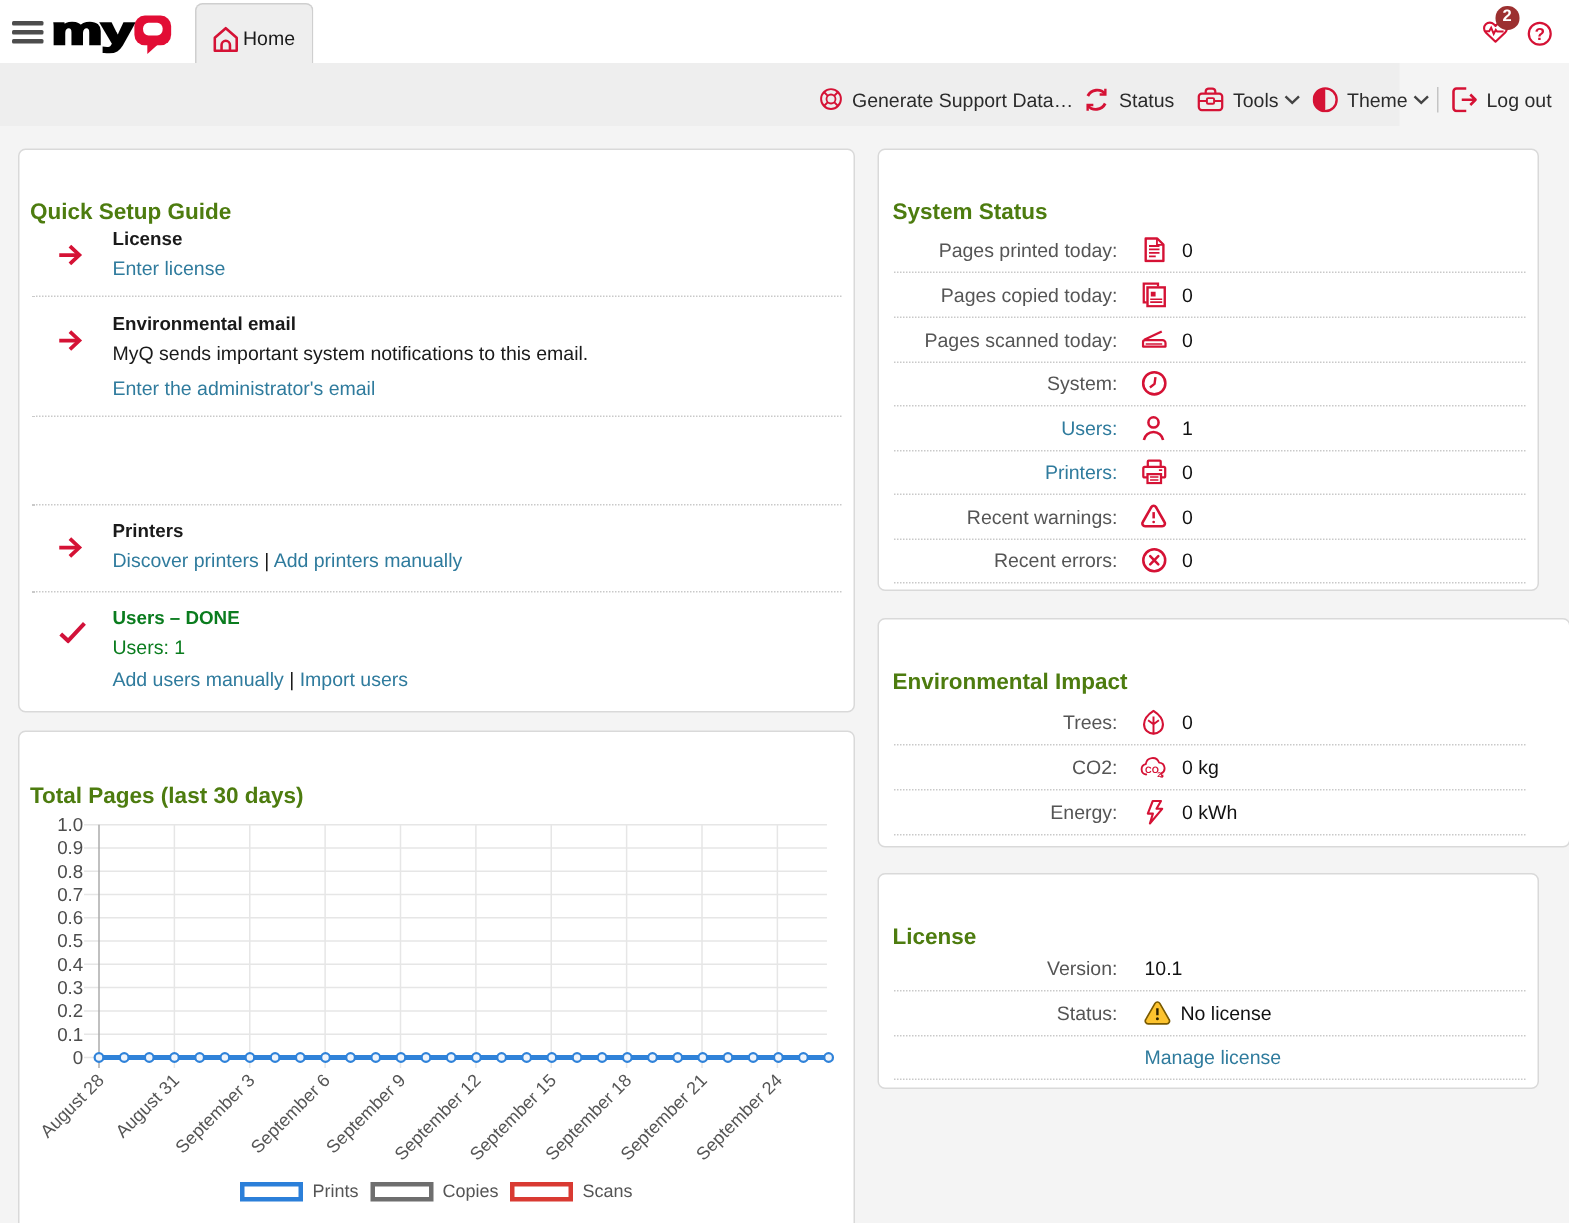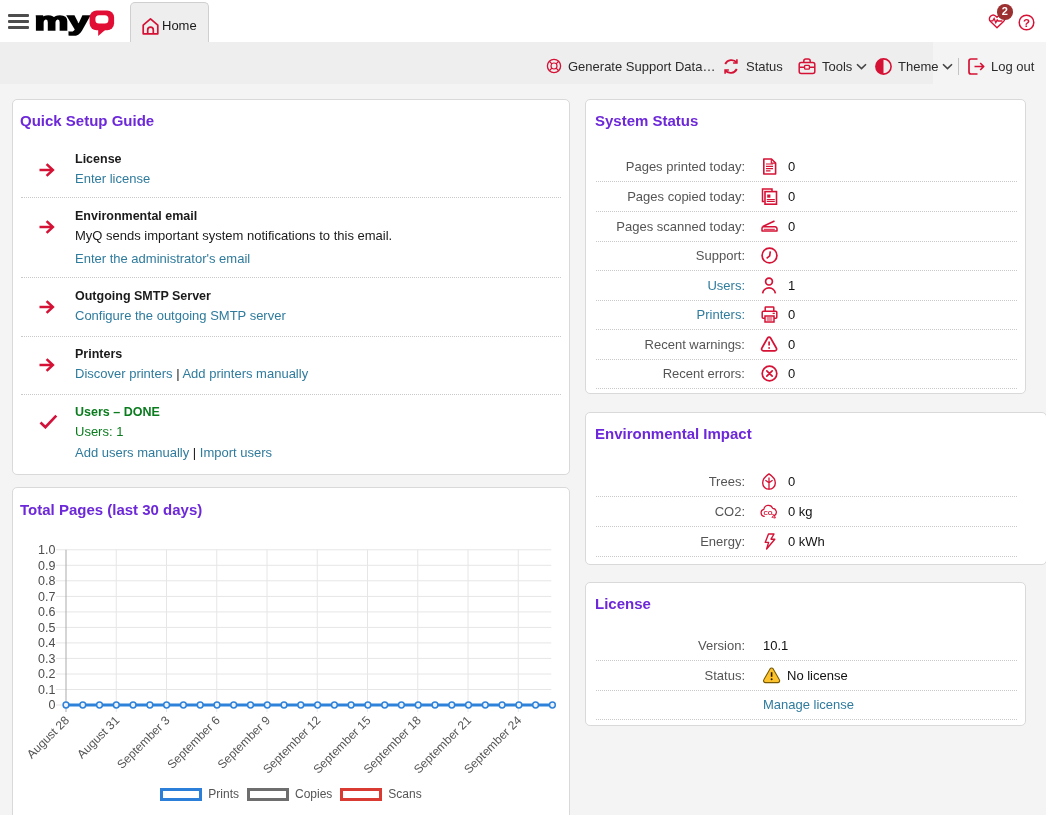--- a/index.html
+++ b/index.html
@@ -1,21 +1,21 @@
 <!DOCTYPE html>
 <html><head>
 <meta charset="utf-8">
 <style>
 * { margin:0; padding:0; box-sizing:border-box; }
 html,body { width:1046px; height:815px; overflow:hidden; font-family:"Liberation Sans", sans-serif; background:#f4f4f4; }
 #header { position:absolute; top:0; left:0; width:1046px; height:42px; background:#fff; }
 #toolbar { position:absolute; top:42px; left:0; width:933px; height:42px; background:#eeeeee; }
 #content { position:absolute; top:84px; left:0; width:1046px; height:731px; background:#f4f4f4; }
 .card { position:absolute; background:#fff; border:1px solid #d9d9d9; border-radius:5px; }
-.ctitle { font-size:15px; font-weight:bold; color:#6d28d9; }
+.ctitle { font-size:15px; font-weight:bold; color:#4d7c0f;margin-top:21px; }
 a { color:#2f7b9d; text-decoration:none; }
 
 #burger { position:absolute; left:8px; top:14px; width:21px; height:15px; }
 #burger div { height:2.6px; background:#4d4d4d; border-radius:1px; margin-bottom:3.4px; }
 #logo { position:absolute; left:35px; top:6px; }
 #tab { position:absolute; left:130px; top:2px; width:79px; height:41px; background:#eeeeee; border:1px solid #cfcfcf; border-bottom:none; border-radius:5px 5px 0 0; }
 #tab span { position:absolute; left:31px; top:15px; font-size:13px; color:#1a1a1a; }
 .hicon { position:absolute; }
 
 .titem { position:absolute; top:3px; height:42px; display:flex; align-items:center; font-size:13px; color:#2b2b2b; white-space:nowrap; }
@@ -149,29 +149,20 @@
   <div class="qitem" style="top:106px">
     <div class="ic">
         <svg width="17" height="14" viewBox="0 0 17 14" style="margin-top:14px" fill="none" stroke="#d51235" stroke-width="2.5">
           <path d="M0.5 7 H13.4"></path>
           <path d="M7.6 1.1 L13.9 7 L7.6 12.9" fill="none"></path>
         </svg>
       </div>
     <div class="tx"><b>Environmental email</b><br>MyQ sends important system notifications to this email.<div style="margin-top:4px"><a>Enter the administrator's email</a></div></div>
   </div>
   <div class="qdot" style="top:176.5px"></div>
-  <div class="qitem" style="top:186px">
-    <div class="ic">
-        <svg width="17" height="14" viewBox="0 0 17 14" style="margin-top:14px" fill="none" stroke="#d51235" stroke-width="2.5">
-          <path d="M0.5 7 H13.4"></path>
-          <path d="M7.6 1.1 L13.9 7 L7.6 12.9" fill="none"></path>
-        </svg>
-      </div>
-    <div class="tx"><b>Outgoing SMTP Server</b><br><a>Configure the outgoing SMTP server</a></div>
-  </div>
   <div class="qdot" style="top:235.5px"></div>
   <div class="qitem" style="top:244px">
     <div class="ic">
         <svg width="17" height="14" viewBox="0 0 17 14" style="margin-top:14px" fill="none" stroke="#d51235" stroke-width="2.5">
           <path d="M0.5 7 H13.4"></path>
           <path d="M7.6 1.1 L13.9 7 L7.6 12.9" fill="none"></path>
         </svg>
       </div>
     <div class="tx"><b>Printers</b><br><a>Discover printers</a> | <a>Add printers manually</a></div>
   </div>
@@ -216,21 +207,21 @@
       <span class="rico">
         <svg width="17" height="12" viewBox="0 0 17 12" fill="none" stroke="#d51235">
           <path d="M1.8 6.5 L13.5 1" stroke-width="1.5"></path>
           <path d="M1 8.2 a1.4 1.4 0 0 1 1.4-1.4 H14 a2 2 0 0 1 2 2 V11 H1 Z" stroke-width="1.5" stroke-linejoin="round"></path>
           <path d="M2.8 9.3 h11" stroke-width="1"></path>
         </svg>
       </span>
       <span class="rval">0</span>
     </div>
   <div class="rrow" style="top:141px">
-      <span class="rlab">Support:</span>
+      <span class="rlab">System:</span>
       <span class="rico">
         <svg width="17" height="17" viewBox="0 0 17 17" fill="none" stroke="#d51235">
           <circle cx="8.5" cy="8.5" r="7.4" stroke-width="1.7"></circle>
           <path d="M9.3 4.4 L8.7 8.9 L5.6 11.3" stroke-width="1.6" stroke-linejoin="round"></path>
         </svg>
       </span>
       <span class="rval"></span>
     </div>
   <div class="rrow" style="top:170.5px">
       <span class="rlab"><a>Users:</a></span>

